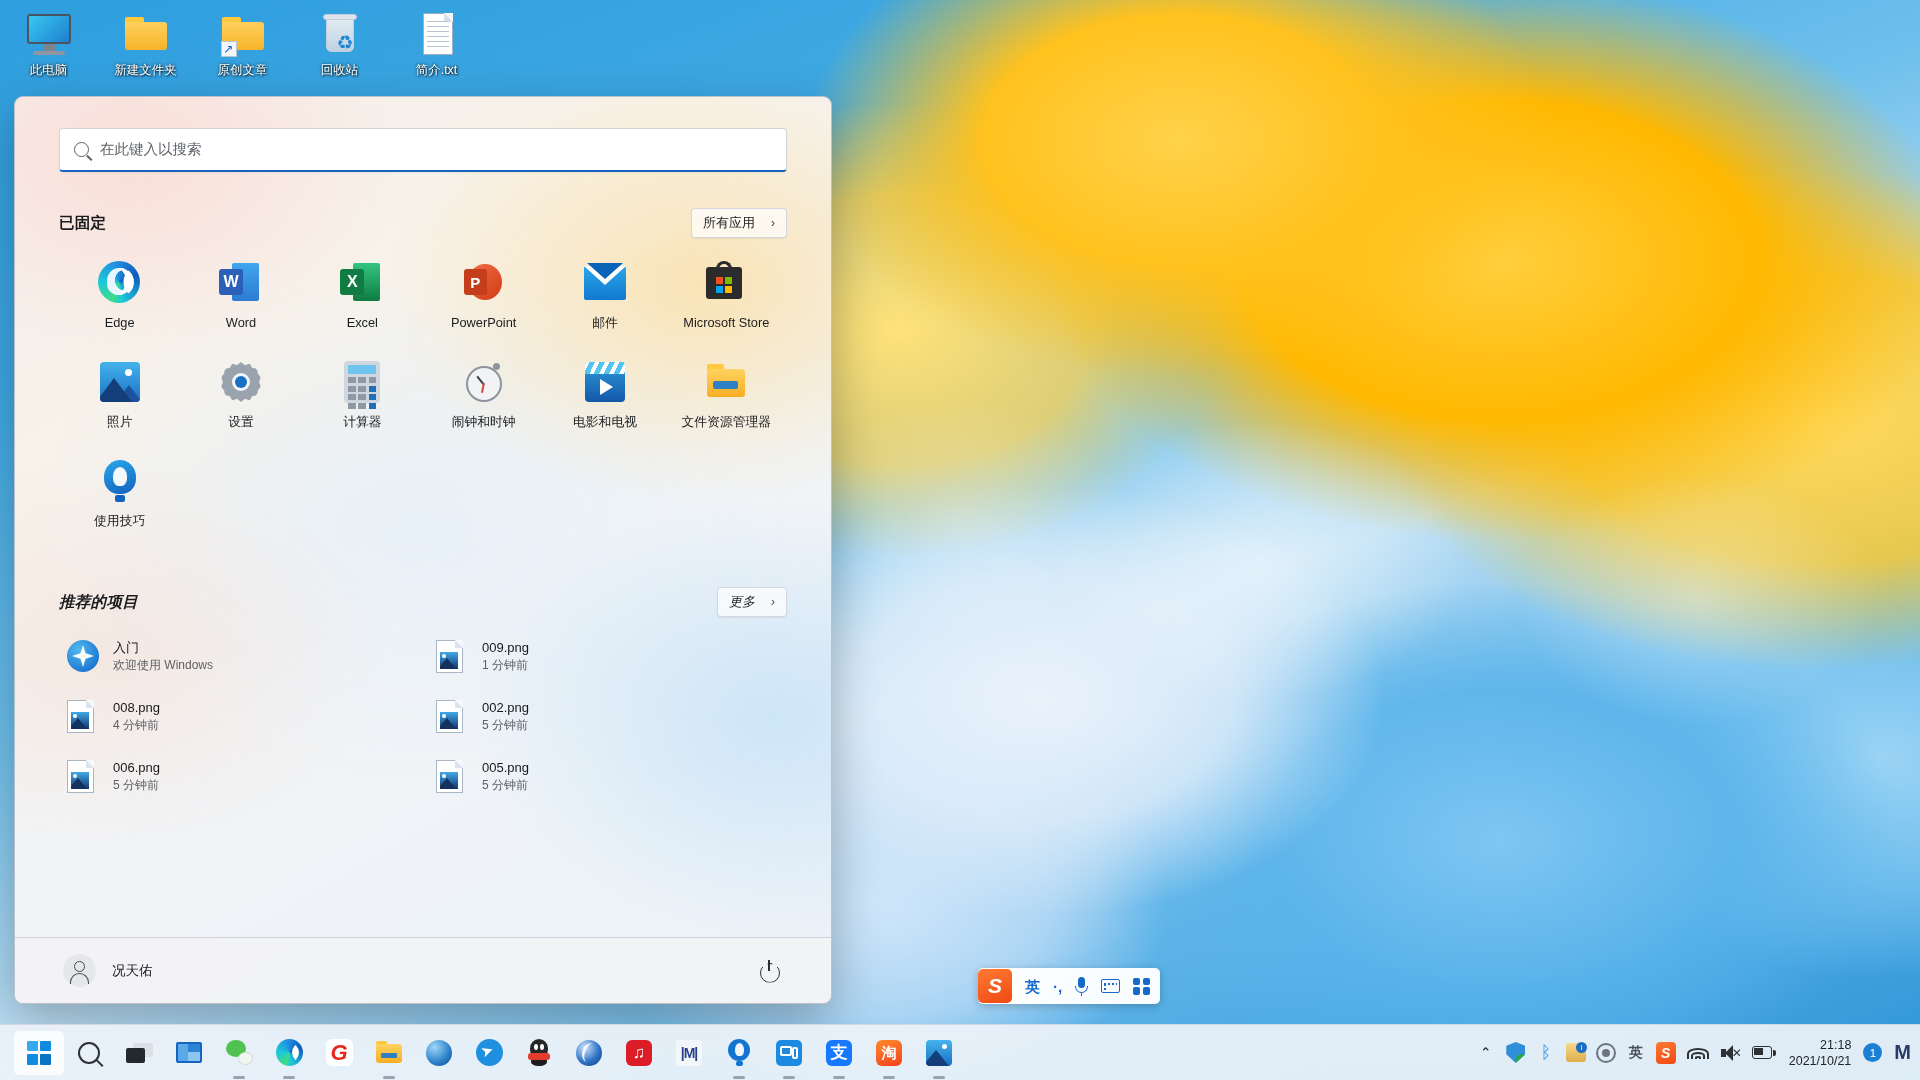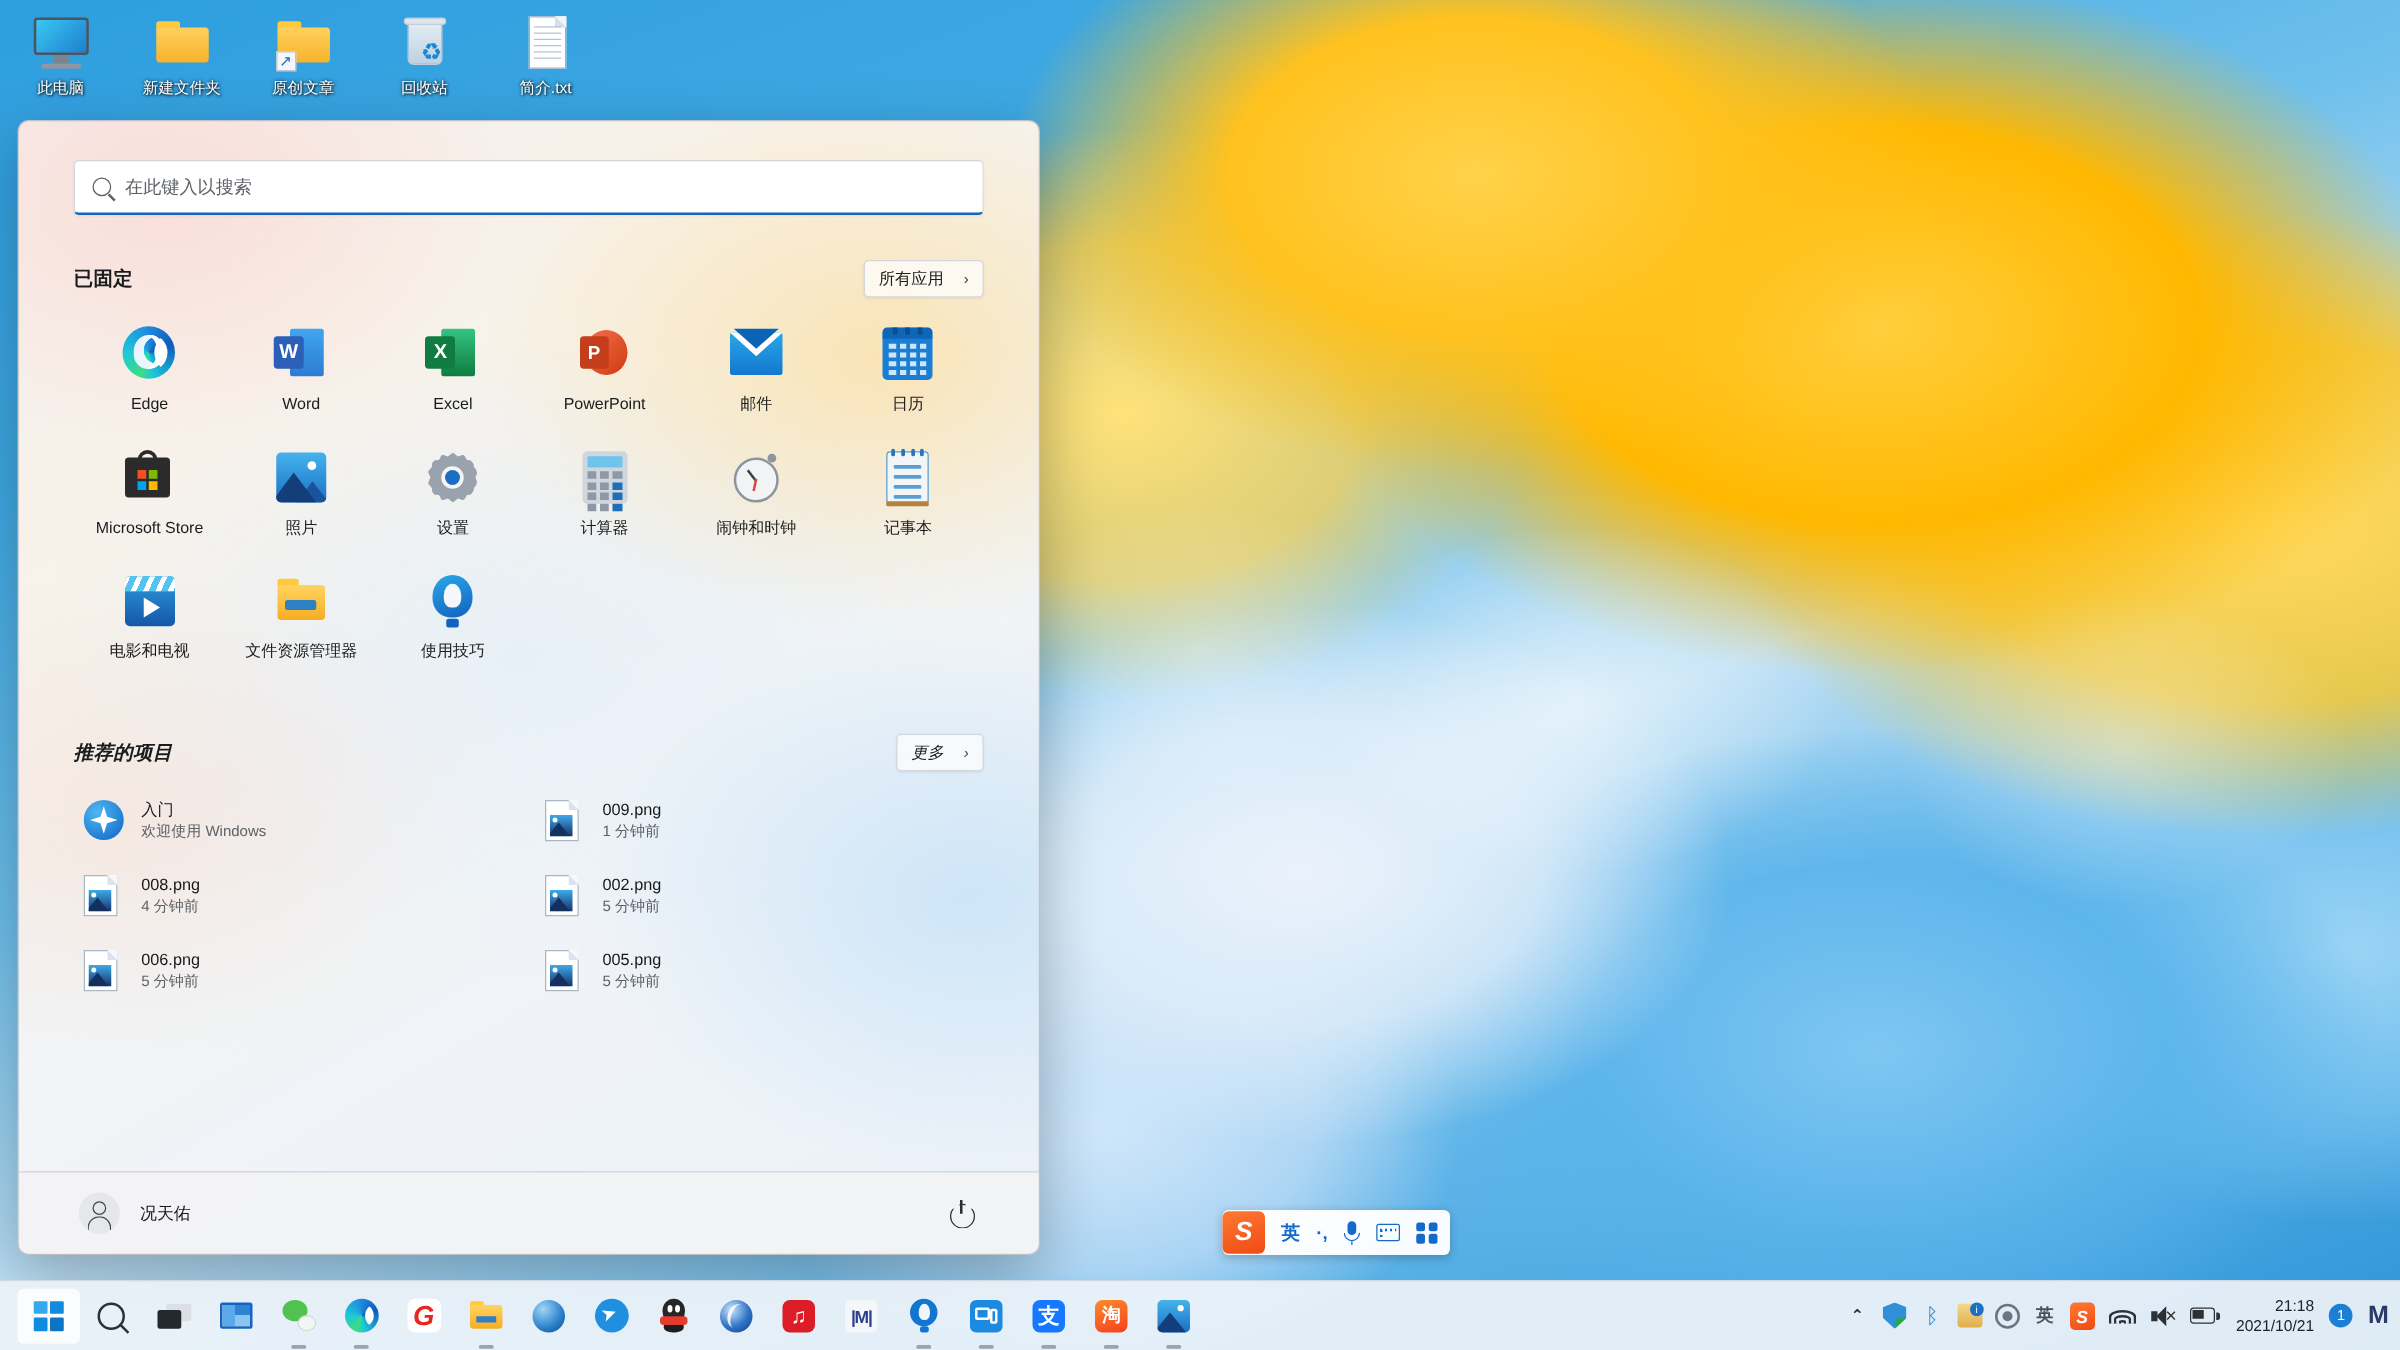--- a/index.html
+++ b/index.html
@@ -460,49 +460,20 @@
           <div class="ibox" style="display:flex;align-items:center;justify-content:center;">
             <div class="mail">
                 <div class="env"></div>
                 <div class="flapw"></div>
                 <div class="flapb"></div>
               </div>
           </div>
           <div class="nm">邮件</div>
         </div>
 
-        <div class="app">
-          <div class="ibox" style="display:flex;align-items:center;justify-content:center;">
-            <div class="cal">
-              <div class="top"></div>
-              <div class="pin" style="left:8px"></div>
-                <div class="pin" style="left:18px"></div>
-                <div class="pin" style="left:28px"></div>
-              <div class="dots">
-                  <i></i>
-                  <i></i>
-                  <i></i>
-                  <i></i>
-                  <i></i>
-                  <i></i>
-                  <i></i>
-                  <i></i>
-                  <i></i>
-                  <i></i>
-                  <i></i>
-                  <i></i>
-                  <i></i>
-                  <i></i>
-                  <i></i>
-                  <i></i>
-                </div>
-            </div>
-          </div>
-          <div class="nm">日历</div>
-        </div>
 
         <div class="app">
           <div class="ibox">
             <div class="store">
               <div class="hdl"></div>
                 <div class="bag"></div>
               <div class="q" style="left:12px;top:16px;background:#f25022"></div>
               <div class="q" style="left:21px;top:16px;background:#7fba00"></div>
               <div class="q" style="left:12px;top:25px;background:#00a4ef"></div>
               <div class="q" style="left:21px;top:25px;background:#ffb900"></div>
@@ -561,38 +532,20 @@
             <div class="clock">
                 <div class="bell"></div>
                 <div class="face"></div>
                 <div class="hh"></div>
                 <div class="mm"></div>
               </div>
           </div>
           <div class="nm">闹钟和时钟</div>
         </div>
 
-        <div class="app">
-          <div class="ibox" style="display:flex;align-items:center;justify-content:center;">
-            <div class="note">
-              <div class="rings">
-                  <i></i>
-                  <i></i>
-                  <i></i>
-                  <i></i>
-                </div>
-              <div class="ln" style="top:10px"></div>
-                <div class="ln" style="top:18px"></div>
-              <div class="ln" style="top:26px"></div>
-                <div class="ln" style="top:34px"></div>
-              <div class="base"></div>
-            </div>
-          </div>
-          <div class="nm">记事本</div>
-        </div>
 
 
         <div class="app">
           <div class="ibox" style="display:flex;align-items:center;justify-content:center;">
             <div class="movie">
                 <div class="clap"></div>
                 <div class="play"></div>
               </div>
           </div>
           <div class="nm">电影和电视</div>

